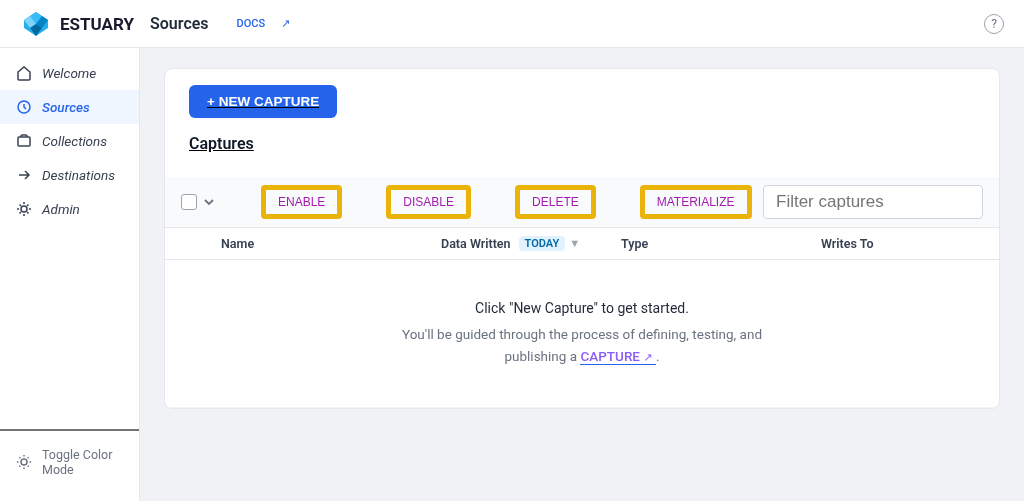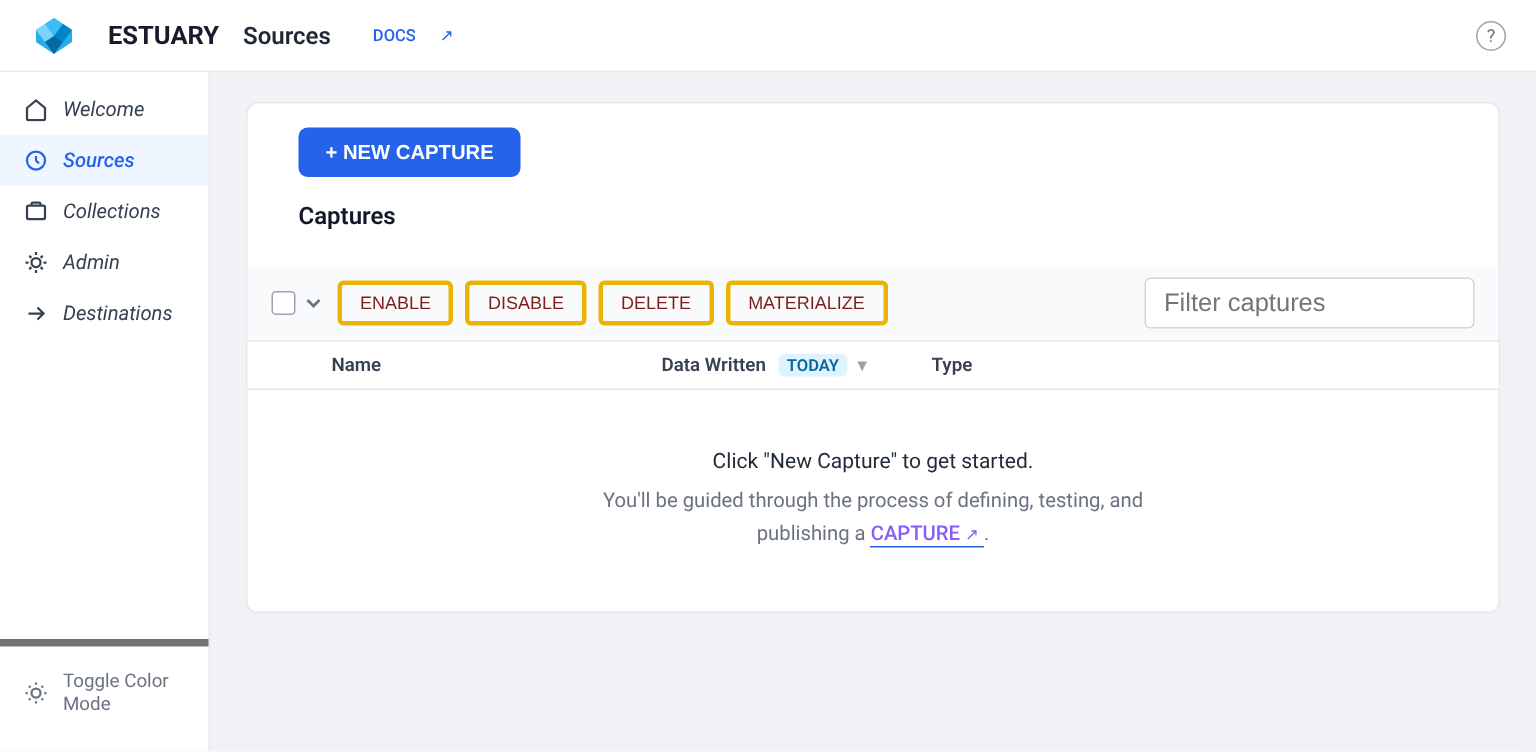--- a/index.html
+++ b/index.html
@@ -10,21 +10,21 @@
       display: flex;
       align-items: center;
       background: #fff;
       border-bottom: 1px solid #e5e7eb;
       padding: 0 20px;
       height: 48px;
       flex-shrink: 0;
       justify-content: space-between;
     }
     .header-left { display: flex; align-items: center; gap: 16px; }
-    .logo { display: flex; align-items: center; gap: 20px; font-weight: 700; font-size: 17px; color: #1a1a2e; }
+    .logo { display: flex; align-items: center; gap: 8px; font-weight: 700; font-size: 17px; color: #1a1a2e; }
     .logo-icon { width: 32px; height: 32px; }
     .header-title { font-size: 16px; font-weight: 600; color: #1f2937; }
     .header-docs { display: flex; align-items: center; gap: 4px; font-size: 13px; color: #2563eb; text-decoration: none; font-weight: 500; }
     .header-docs span { font-size: 11px; margin-left: 12px; }
     .help-icon { width: 20px; height: 20px; border: 1.5px solid #9ca3af; border-radius: 50%; display: flex; align-items: center; justify-content: center; font-size: 12px; color: #6b7280; cursor: pointer; }
 
     
     .layout { display: flex; flex: 1; overflow: hidden; }
 
     
@@ -43,40 +43,40 @@
       align-items: center;
       gap: 10px;
       padding: 9px 16px;
       font-size: 13.5px;
       color: #374151;
       cursor: pointer;
       border-radius: 0;
     }
     .sidebar-item.active { background: #eff6ff; color: #2563eb; font-weight: 500; }
     .sidebar-icon { width: 16px; height: 16px; flex-shrink: 0; color: inherit; }
-    .sidebar-bottom { border-top: 5px solid #737373; padding: 8px 0; }
+    .sidebar-bottom { border-top: 2px solid #737373; padding: 8px 0; }
     .sidebar-bottom-item {
       display: flex;
       align-items: center;
       gap: 10px;
       padding: 8px 16px;
       font-size: 12.5px;
       color: #6b7280;
       cursor: pointer;
     }
 
     
     .main { flex: 1; overflow-y: auto; padding: 20px 24px; }
     .content-card {
       background: #fff;
       border-radius: 8px;
       border: 1px solid #e5e7eb;
       overflow: hidden;
     }
-    .card-header { padding: 16px 34px 12px; }
+    .card-header { padding: 16px 24px 12px; text-decoration: underline; }
     .new-capture-btn {
       display: flex;
       align-items: center;
       gap: 6px;
       background: #2563eb;
       color: #fff;
       border: none;
       border-radius: 6px;
       padding: 9px 18px;
       font-size: 13.5px;
@@ -111,26 +111,27 @@
       background: none;
       border: none;
       cursor: pointer;
       color: #6b7280;
       padding: 2px;
       display: flex;
       align-items: center;
     }
     .toolbar-btn {
       background: none;
-      border: 3px solid #eab308;
+      border: 5px solid #eab308;
       border-radius: 4px;
       padding: 5px 12px;
       font-size: 12px;
-      color: #7f1d1d;
-      cursor: pointer;
+      color: #a21caf;
+      cursor: pointer;
+      margin-left: 36px;
     }
     .filter-input-wrap { margin-left: auto; }
     .filter-input {
       border: 1px solid #d1d5db;
       border-radius: 4px;
       padding: 6px 12px;
       font-size: 17px;
       color: #9ca3af;
       width: 220px;
       outline: none;
@@ -227,31 +228,31 @@
       <div class="sidebar-item">
         <svg class="sidebar-icon" viewBox="0 0 16 16" fill="none" stroke="currentColor" stroke-width="1.5">
           <rect x="2" y="4" width="12" height="9" rx="1"></rect>
           <path d="M5 4V3a1 1 0 011-1h4a1 1 0 011 1v1"></path>
         </svg>
         <span>Collections</span>
       </div>
 
       <div class="sidebar-item">
         <svg class="sidebar-icon" viewBox="0 0 16 16" fill="none" stroke="currentColor" stroke-width="1.5">
+          <path d="M3 8h10M9 4l4 4-4 4"></path>
+        </svg>
+        <span>Destinations</span>
+      </div>
+
+      <div class="sidebar-item">
+        <svg class="sidebar-icon" viewBox="0 0 16 16" fill="none" stroke="currentColor" stroke-width="1.5">
           <circle cx="8" cy="8" r="3"></circle>
           <path d="M8 1v2M8 13v2M1 8h2M13 8h2M3.5 3.5l1.4 1.4M11.1 11.1l1.4 1.4M3.5 12.5l1.4-1.4M11.1 4.9l1.4-1.4"></path>
         </svg>
         <span>Admin</span>
-      </div>
-
-      <div class="sidebar-item">
-        <svg class="sidebar-icon" viewBox="0 0 16 16" fill="none" stroke="currentColor" stroke-width="1.5">
-          <path d="M3 8h10M9 4l4 4-4 4"></path>
-        </svg>
-        <span>Destinations</span>
       </div>
     </div>
 
     <div class="sidebar-bottom">
       <div class="sidebar-bottom-item">
         <svg class="sidebar-icon" viewBox="0 0 16 16" fill="none" stroke="currentColor" stroke-width="1.5">
           <circle cx="8" cy="8" r="3"></circle>
           <path d="M8 1v1.5M8 13.5V15M1 8h1.5M13.5 8H15M3.3 3.3l1 1M11.7 11.7l1 1M12.7 3.3l-1 1M4.3 11.7l-1 1"></path>
         </svg>
         <span>Toggle Color Mode</span>
@@ -291,20 +292,23 @@
         <div class="th">
           <span>Name</span>
         </div>
         <div class="th">
           <span>Data Written</span>
           <span class="today-badge">TODAY</span>
           <span class="filter-icon">▼</span>
         </div>
         <div class="th">
           <span>Type</span>
+        </div>
+        <div class="th">
+          <span>Writes To</span>
         </div>
 
       </div>
 
       <div class="empty-state">
         <div class="empty-title">Click "New Capture" to get started.</div>
         <div class="empty-desc">
           <span>You'll be guided through the process of defining, testing, and</span>
           <br>
           <span>publishing a</span>

